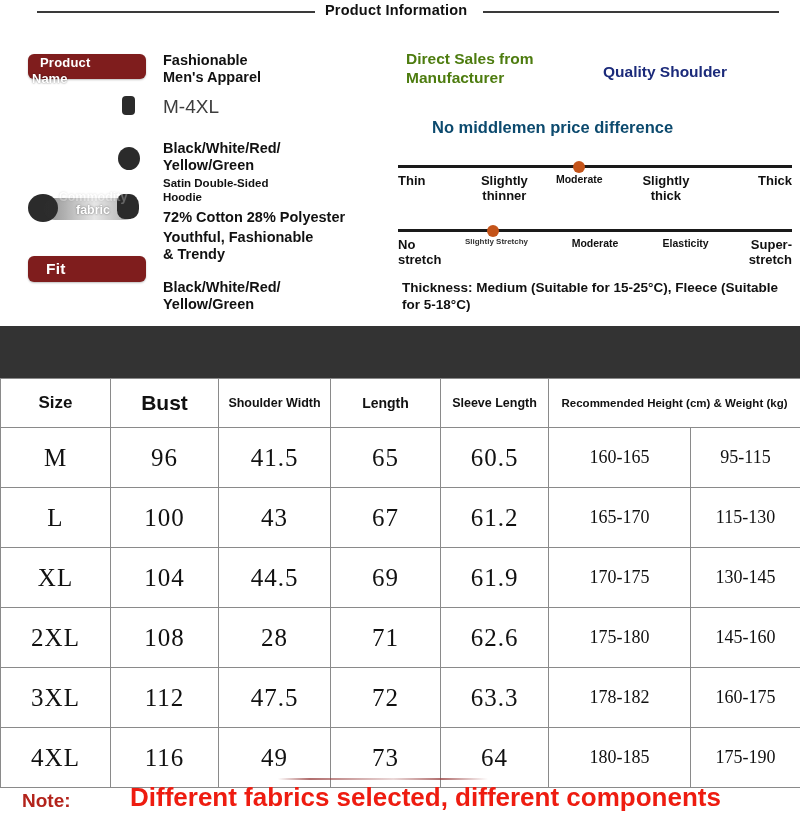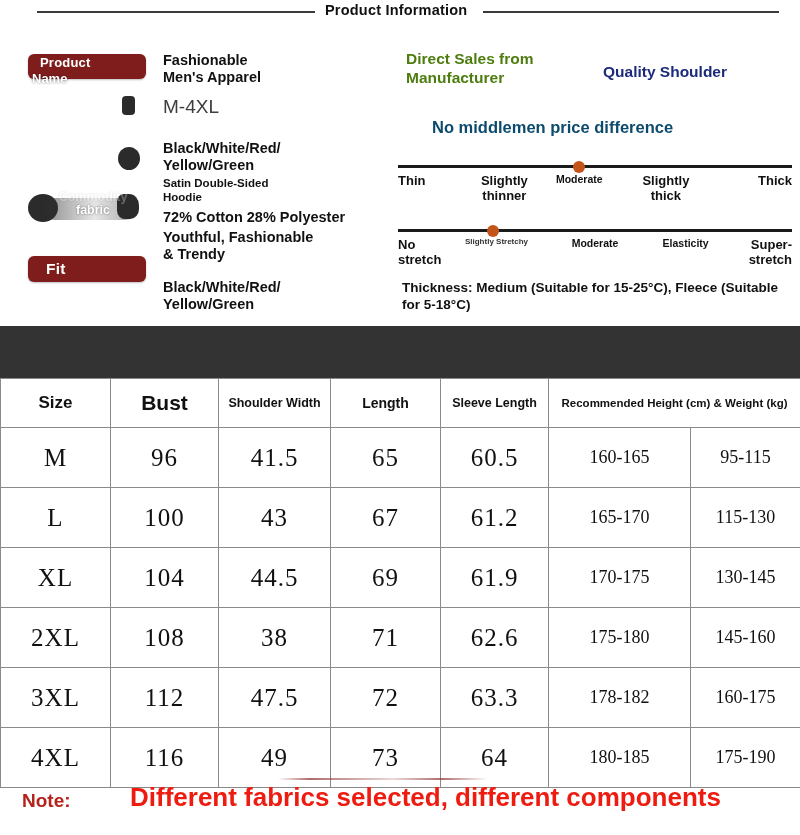--- a/index.html
+++ b/index.html
@@ -406,21 +406,21 @@
           <td>104</td>
           <td>44.5</td>
           <td>69</td>
           <td>61.9</td>
           <td class="small-num">170-175</td>
           <td class="small-num">130-145</td>
         </tr>
         <tr>
           <td>2XL</td>
           <td>108</td>
-          <td>38</td>
+          <td>28</td>
           <td>71</td>
           <td>62.6</td>
           <td class="small-num">175-180</td>
           <td class="small-num">145-160</td>
         </tr>
         <tr>
           <td>3XL</td>
           <td>112</td>
           <td>47.5</td>
           <td>72</td>

